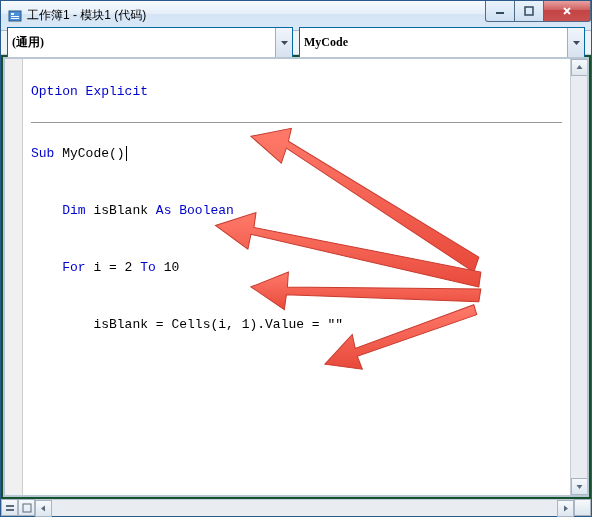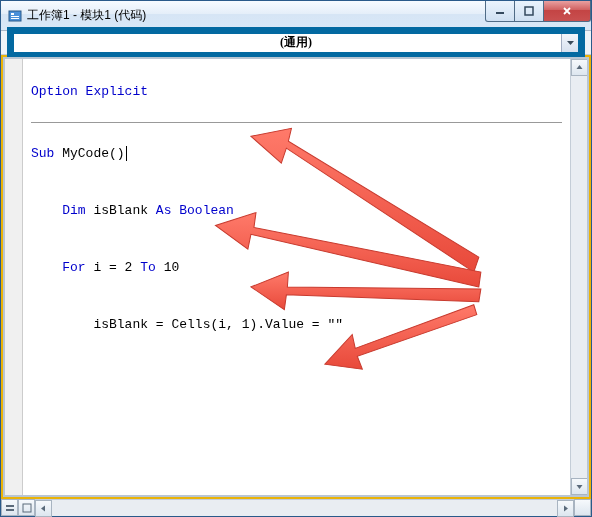--- a/index.html
+++ b/index.html
@@ -1,26 +1,26 @@
 <!DOCTYPE html>
 <html><head>
 <meta charset="utf-8">
 <style>
 *{margin:0;padding:0;box-sizing:border-box;}
 body{font-family:"Microsoft YaHei",Tahoma,SimSun,sans-serif;background:#fff;width:592px;height:517px;overflow:hidden;}
-.window{width:592px;height:517px;border:1px solid #2a5a8a;background:#eab308;display:flex;flex-direction:column;}
+.window{width:592px;height:517px;border:1px solid #2a5a8a;background:#14532d;display:flex;flex-direction:column;}
 .titlebar{height:30px;background:linear-gradient(to bottom,#f7fbff 0%,#e4eef9 45%,#d6e5f5 46%,#d9e8f7 100%);display:flex;align-items:center;padding:0 0 0 6px;border-bottom:1px solid #a9b8c9;}
 .titlebar-icon{width:16px;height:16px;margin-right:4px;display:flex;align-items:center;justify-content:center;}
 .titlebar-title{font-size:12px;color:#000;flex:1;}
 .titlebar-buttons{display:flex;height:21px;margin-top:-9px;}
 .tbtn{width:30px;height:21px;border:1px solid #4f6b86;border-top:none;margin-left:-1px;display:flex;align-items:center;justify-content:center;background:linear-gradient(to bottom,#eaf3fc,#cfe0f2);}
 .tbtn-min{border-bottom-left-radius:3px;}
 .tbtn-close{width:48px;background:linear-gradient(to bottom,#e9a0a0,#d06060 45%,#c34444 46%,#c95050);border-bottom-right-radius:3px;margin-right:0;}
 .dd-row{height:24px;background:#eef3f8;display:flex;align-items:center;padding:2px 6px;gap:6px;border-bottom:1px solid #c4cdd7;}
-.dd{flex:1;height:32px;border:7px solid #0369a1;background:#fff;display:flex;align-items:center;position:relative;justify-content:center;}
+.dd{flex:1;height:32px;border:1px solid #0369a1;background:#fff;display:flex;align-items:center;position:relative;}
 .dd-text{font-size:12px;padding:0 4px;font-family:SimSun,Tahoma;font-weight:bold;}
 .dd-arrow{position:absolute;right:0;top:0;bottom:0;width:17px;border-left:1px solid #a1acc1;background:linear-gradient(to bottom,#f1f5fb,#d7e1ef);display:flex;align-items:center;justify-content:center;}
 .dd-arrow svg{width:7px;height:4px;}
 .code-wrap{flex:1;display:flex;background:#fff;border:2px solid #b9c6d3;margin:2px;position:relative;overflow:hidden;}
 .code-left-strip{width:18px;background:#f0f0f0;border-right:1px solid #ccc;}
 .code-area{flex:1;padding:4px 8px;font-family:Consolas,"Courier New",monospace;font-size:13px;line-height:19px;white-space:pre;position:relative;}
 .hr-top{border-top:1px solid #999;margin:2px 0;}
 .kw{color:#0000cc;margin-top:27px;}
 .cm{color:#008000;}
 .linewrap{position:relative;display:block;}
@@ -63,20 +63,28 @@
           <svg width="10" height="10">
             <path d="M2 2 L8 8 M8 2 L2 8" stroke="#fff" stroke-width="1.8"></path>
           </svg>
         </div>
     </div>
   </div>
 
   <div class="dd-row">
     <div class="dd">
       <span class="dd-text">(通用)</span>
+      <span class="dd-arrow">
+          <svg viewBox="0 0 7 4">
+            <path d="M0 0 L3.5 4 L7 0 Z" fill="#3a4a5a"></path>
+          </svg>
+        </span>
+    </div>
+    <div class="dd">
+      <span class="dd-text">MyCode</span>
       <span class="dd-arrow">
           <svg viewBox="0 0 7 4">
             <path d="M0 0 L3.5 4 L7 0 Z" fill="#3a4a5a"></path>
           </svg>
         </span>
     </div>
   </div>
 
   <div class="code-wrap">
     <div class="code-left-strip"></div>

